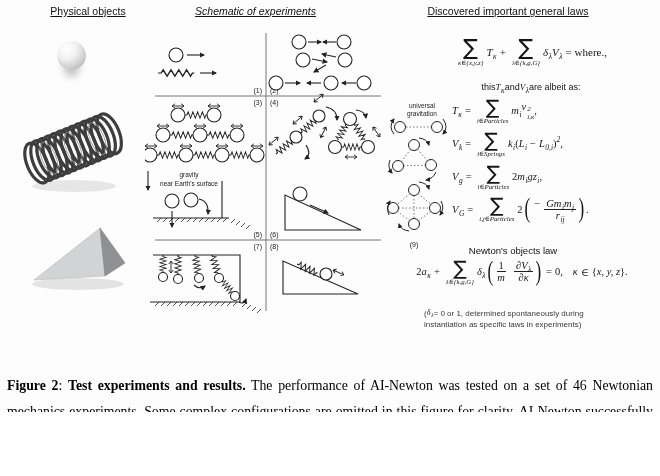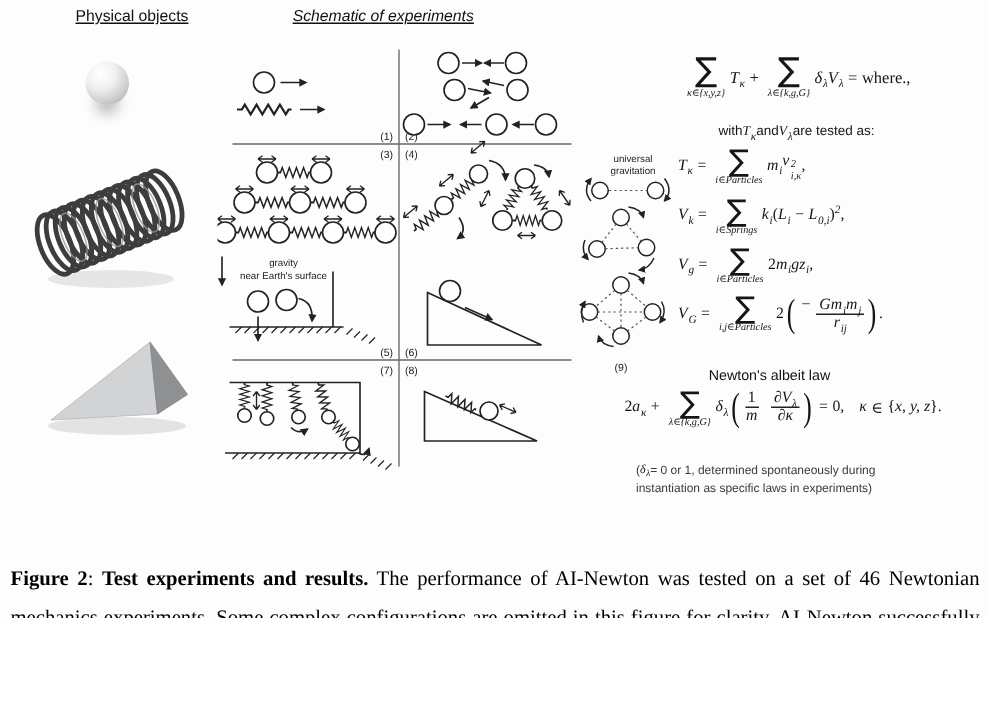--- a/index.html
+++ b/index.html
@@ -54,20 +54,21 @@
     text-align:justify;color:#000;}
   #caption b{font-weight:bold;}
 </style>
 </head>
 <body>
 
 <div id="canvas">
 
   <div class="colhead" style="left:18px;width:140px;">Physical objects</div>
   <div class="colhead" style="left:183px;width:145px;font-style:italic;">Schematic of experiments</div>
+  <div class="colhead" style="left:413px;width:190px;">Discovered important general laws</div>
 
   <div class="ball-obj"></div>
 
   <svg width="108" height="100" style="position:absolute;left:20px;top:98px;">
     <ellipse cx="54" cy="88" rx="42" ry="6" fill="#000" opacity="0.09"></ellipse>
     <g transform="rotate(-22 54 50)" stroke="#3d3d3d" stroke-width="3.2" fill="none">
       <ellipse cx="14" cy="50" rx="10" ry="21"></ellipse>
         <ellipse cx="20.5" cy="50" rx="10" ry="21"></ellipse>
       <ellipse cx="27" cy="50" rx="10" ry="21"></ellipse>
         <ellipse cx="33.5" cy="50" rx="10" ry="21"></ellipse>
@@ -303,31 +304,31 @@
         <span class="m-sub">λ</span>
       </span>
       <span class="m-v">
         <span class="m-var">V</span>
         <span class="m-sub">λ</span>
       </span>
       <span class="m-op">=</span>
       <span class="m-rm">where.,</span>
     </div>
   <div id="where-line" class="eq">
-      <span class="m-rms">with </span>
+      <span class="m-rms">this </span>
       <span class="m-v">
         <span class="m-var">T</span>
         <span class="m-sub">κ</span>
       </span>
       <span class="m-rms"> and </span>
       <span class="m-v">
         <span class="m-var">V</span>
         <span class="m-sub">λ</span>
       </span>
-      <span class="m-rms"> are tested as:</span>
+      <span class="m-rms"> are albeit as:</span>
     </div>
 
   <div id="defs">
     <div class="eq eq-left">
         <span class="m-v">
           <span class="m-var">T</span>
           <span class="m-sub">κ</span>
         </span>
         <span class="m-op">=</span>
         <span class="m-sum">
@@ -432,21 +433,21 @@
                   <span class="m-sub">ij</span>
                 </span>
               </span>
             </span></span>
           <span class="m-paren">)</span>
         </span>
         <span class="m-rm">.</span>
       </div>
   </div>
 
-  <div class="law-title" style="left:428px;top:245px;width:170px;">Newton's albeit law</div>
+  <div class="law-title" style="left:428px;top:245px;width:170px;">Newton's objects law</div>
   <div id="newton-eq" class="eq">
       <span class="m-rm">2</span>
       <span class="m-v">
         <span class="m-var">a</span>
         <span class="m-sub">κ</span>
       </span>
       <span class="m-op">+</span>
       <span class="m-sum">
         <span class="m-sigma">∑</span>
         <span class="m-lim">λ∈{k,g,G}</span>

